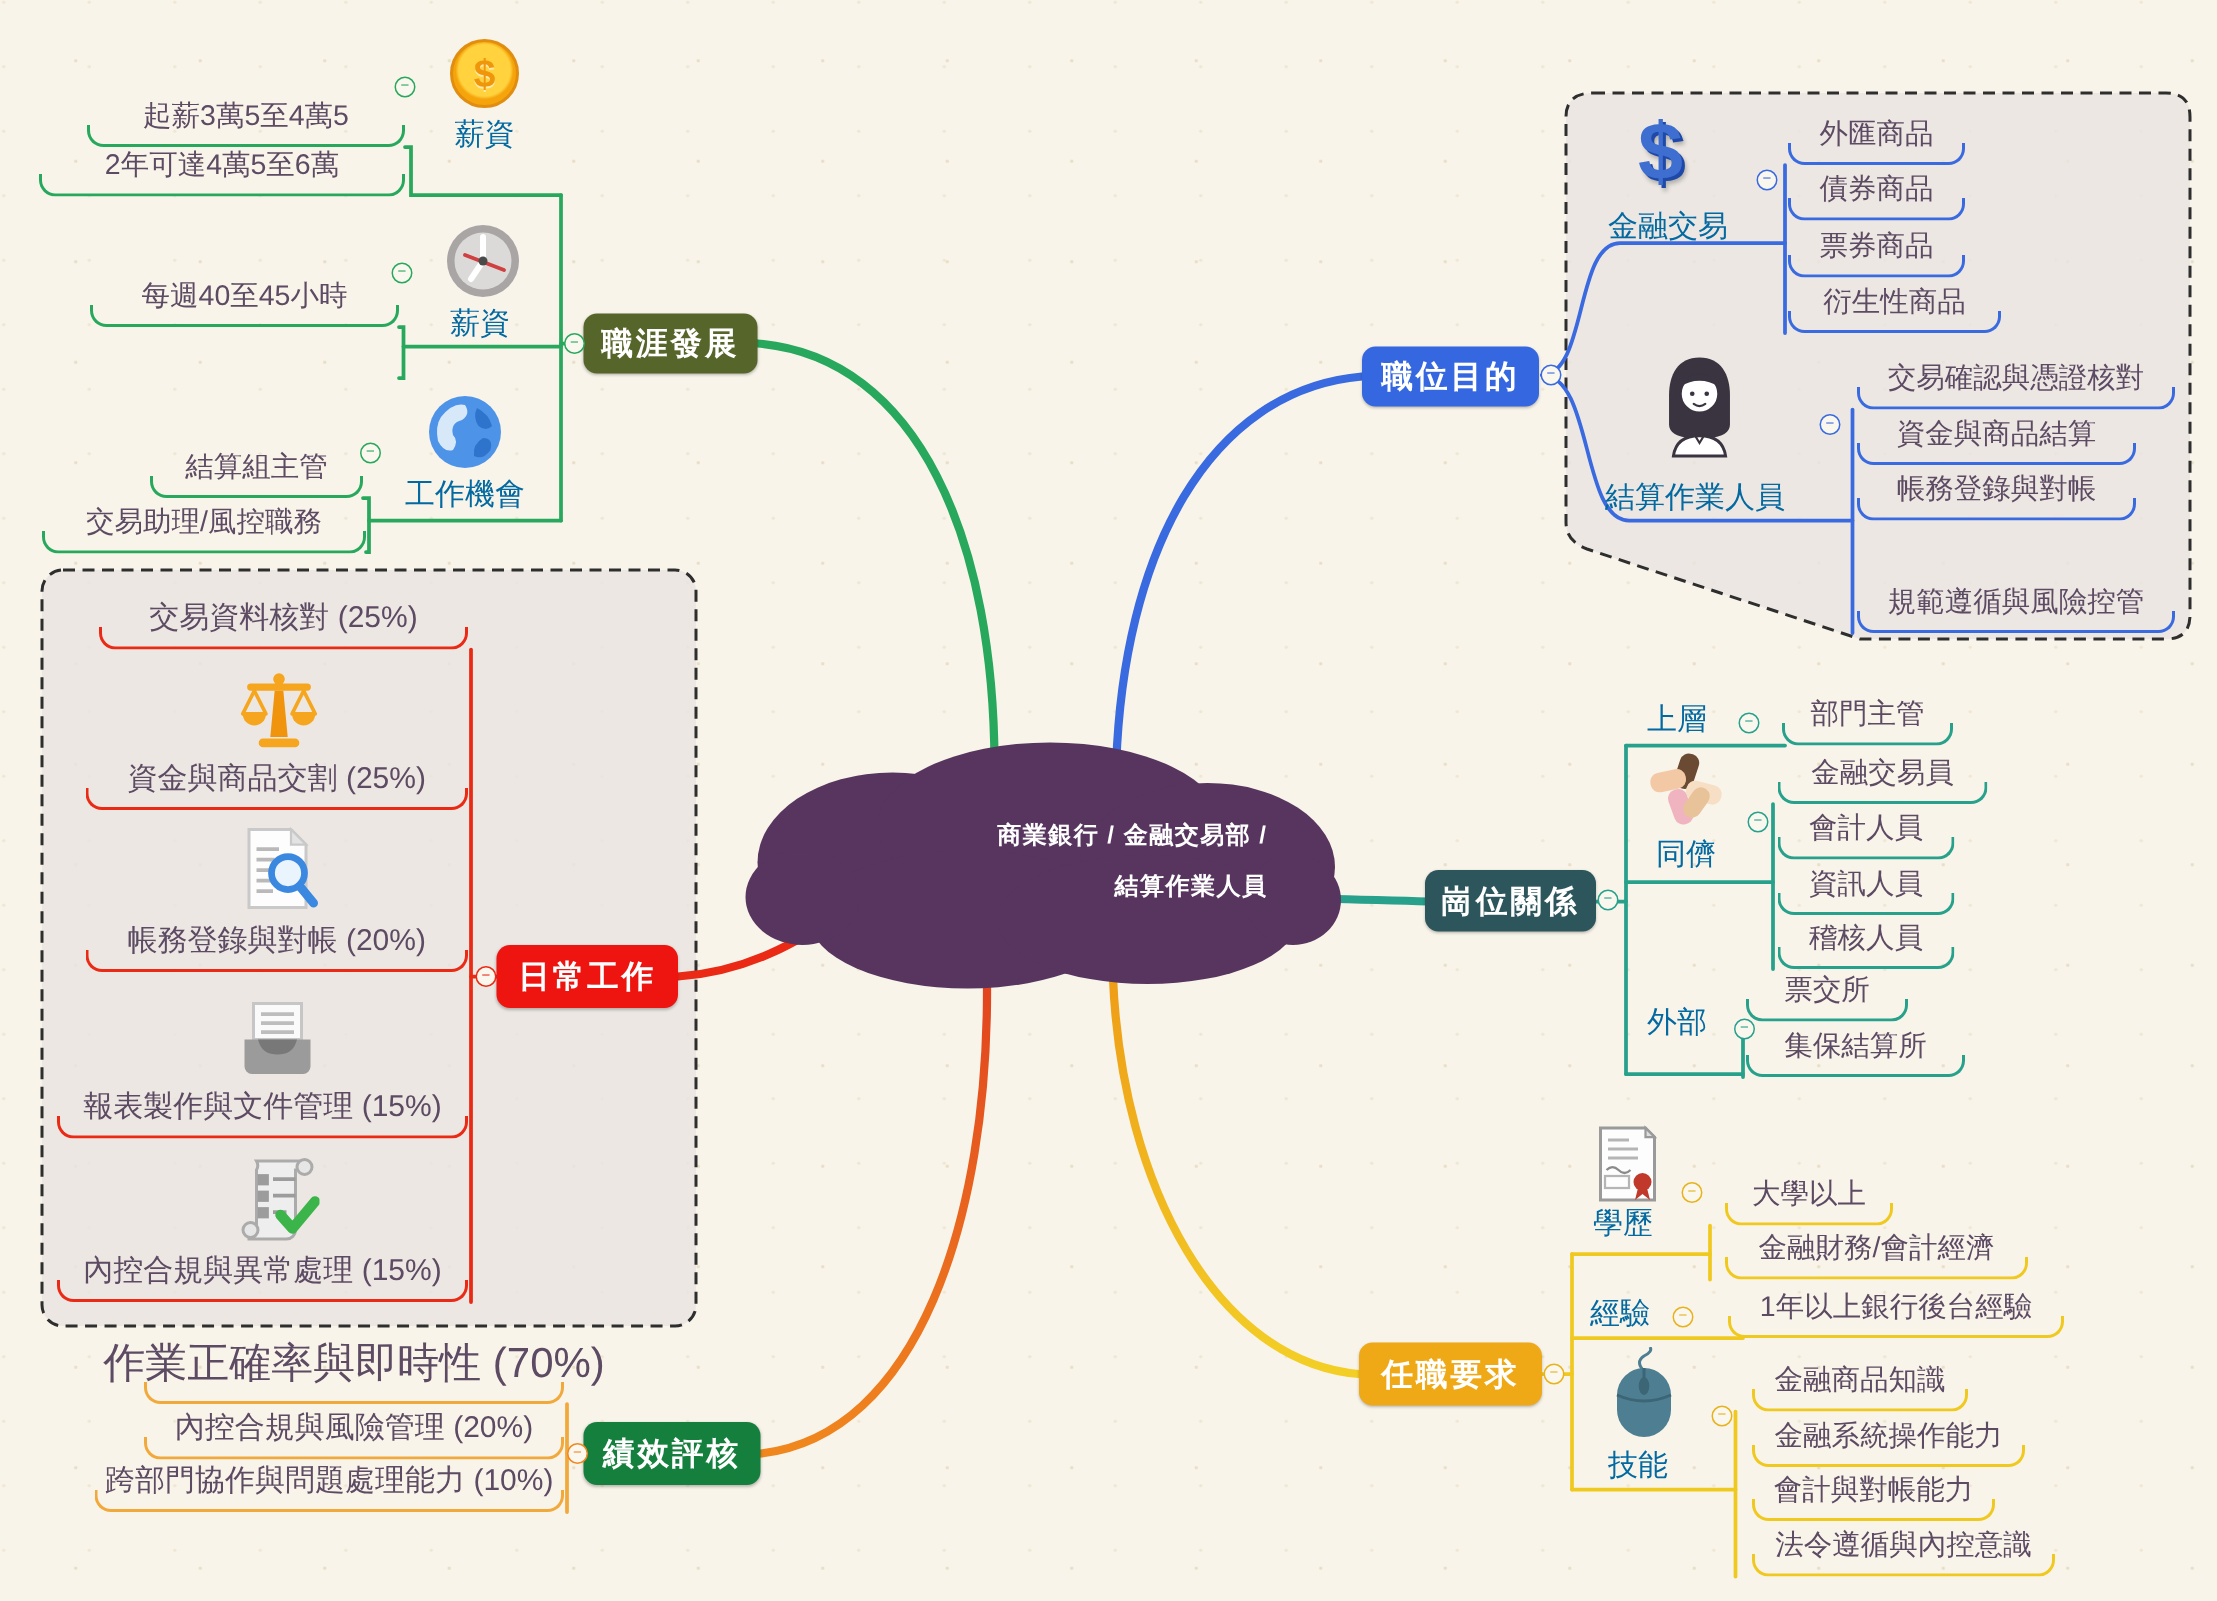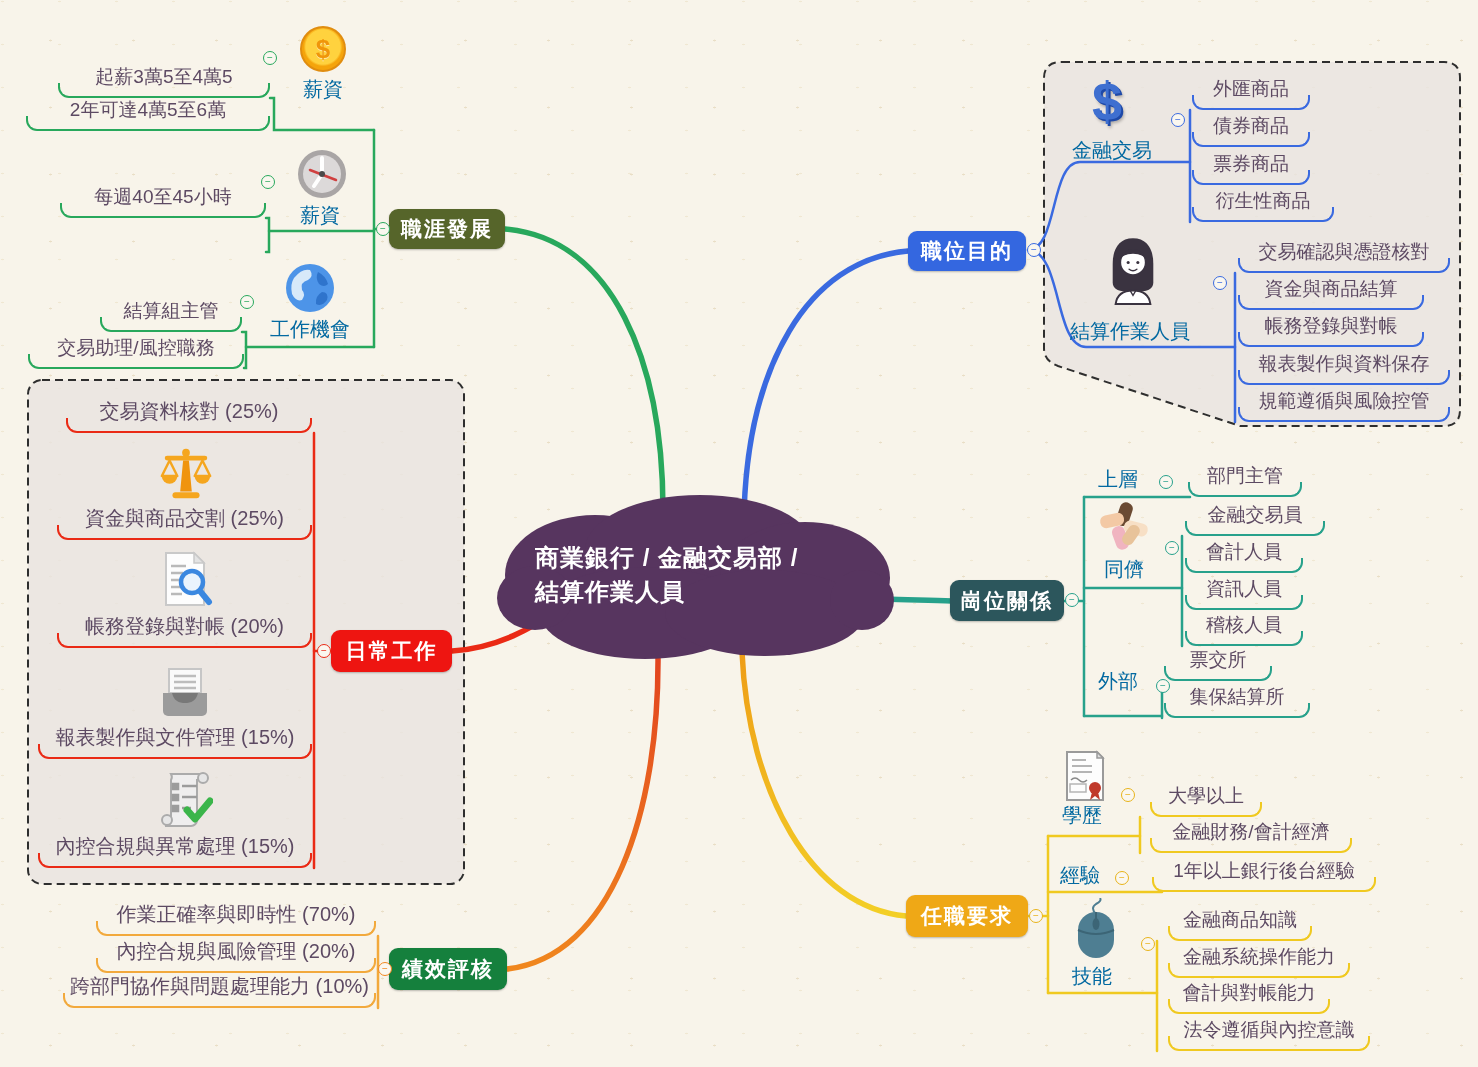--- a/index.html
+++ b/index.html
@@ -29,22 +29,22 @@
   }
   .leaf::after{
     content:"";position:absolute;left:0;right:0;bottom:0;height:13px;
     border:2.5px solid transparent;border-top:none;border-radius:0 0 11px 11px;
   }
   .lg::after{border-color:#28a85c;} .lr::after{border-color:#ea2a15;}
   .lo::after{border-color:#f2a93c;} .lb::after{border-color:#3a6ae0;}
   .lt::after{border-color:#27a18b;} .ly::after{border-color:#f0c920;}
   .glabel{position:absolute;font-size:20px;color:#0369a1;white-space:nowrap;}
   .center-title{
-    position:absolute;left:535px;top:541px;width:310px;text-align:left;
-    color:#fff;font-weight:bold;font-size:24px;line-height:34px;letter-spacing:1px;
+    position:absolute;left:535px;top:541px;width:310px;text-align:right;
+    color:#fff;font-weight:bold;font-size:16px;line-height:34px;letter-spacing:1px;
   }
   .collapse{
     position:absolute;width:14px;height:14px;border-radius:50%;background:#faf7ef;
     box-sizing:border-box;border:1.5px solid #999;
     display:flex;align-items:center;justify-content:center;
     font-size:10px;line-height:10px;color:#888;
   }
   .cg{border-color:#28a85c;color:#28a85c;} .cr{border-color:#ea2a15;color:#ea2a15;}
   .co{border-color:#f2871e;color:#f2871e;} .cb{border-color:#3a6ae0;color:#3a6ae0;}
   .ct{border-color:#27a18b;color:#27a18b;} .cy{border-color:#e8b31a;color:#e8b31a;}
@@ -252,21 +252,21 @@
       <rect x="18" y="27" width="5" height="5" fill="#9c9c9c"></rect>
           <line x1="27" y1="29" x2="42" y2="29"></line>
       <rect x="18" y="38" width="5" height="5" fill="#9c9c9c"></rect>
           <line x1="27" y1="40" x2="36" y2="40"></line>
     </g>
     <path d="M32 42 l8 9 l15 -18" fill="none" stroke="#3bb54a" stroke-width="7" stroke-linecap="round" stroke-linejoin="round"></path>
   </svg>
 </div>
 <div class="leaf lr" style="left:38px;top:833px;width:274px;font-size:20px;">內控合規與異常處理 (15%)</div>
 
-<div class="leaf lo" style="left:96px;top:901px;width:280px;font-size:20px;">作業正確率與即時性 (70%)</div>
+<div class="leaf lo" style="left:96px;top:901px;width:280px;font-size:28px;">作業正確率與即時性 (70%)</div>
 <div class="leaf lo" style="left:96px;top:938px;width:280px;font-size:20px;">內控合規與風險管理 (20%)</div>
 <div class="leaf lo" style="left:63px;top:973px;width:313px;font-size:20px;">跨部門協作與問題處理能力 (10%)</div>
 
 <div class="icon dollar3d" style="left:1092px;top:70px;">$</div>
 <div class="glabel" style="left:1072px;top:137px;">金融交易</div>
 <div class="leaf lb" style="left:1192px;top:75px;width:118px;">外匯商品</div>
 <div class="leaf lb" style="left:1192px;top:112px;width:118px;">債券商品</div>
 <div class="leaf lb" style="left:1192px;top:150px;width:118px;">票券商品</div>
 <div class="leaf lb" style="left:1192px;top:187px;width:142px;">衍生性商品</div>
 
@@ -279,21 +279,20 @@
         <circle cx="35" cy="27" r="1.6" fill="#3a3340"></circle>
     <path d="M26 34 q4 3 8 0" fill="none" stroke="#3a3340" stroke-width="1.5" stroke-linecap="round"></path>
     <path d="M12 70 q2 -14 18 -14 t18 14 Z" fill="#fff" stroke="#3a3340" stroke-width="2"></path>
     <path d="M27 56 l3 5 l3 -5" fill="none" stroke="#3a3340" stroke-width="1.5"></path>
   </svg>
 </div>
 <div class="glabel" style="left:1070px;top:318px;">結算作業人員</div>
 <div class="leaf lb" style="left:1238px;top:238px;width:212px;">交易確認與憑證核對</div>
 <div class="leaf lb" style="left:1238px;top:275px;width:186px;">資金與商品結算</div>
 <div class="leaf lb" style="left:1238px;top:312px;width:186px;">帳務登錄與對帳</div>
-<div class="leaf lb" style="left:1238px;top:350px;width:212px;">報表製作與資料保存</div>
 <div class="leaf lb" style="left:1238px;top:387px;width:212px;">規範遵循與風險控管</div>
 
 <div class="glabel" style="left:1098px;top:466px;">上層</div>
 <div class="leaf lt" style="left:1188px;top:462px;width:114px;">部門主管</div>
 
 <div class="icon" style="left:1098px;top:500px;">
   <svg width="52" height="52" viewBox="0 0 52 52">
     <rect x="20" y="2" width="13" height="24" rx="6" fill="#6b4a33" transform="rotate(18 26 14)"></rect>
     <rect x="2" y="14" width="24" height="13" rx="6" fill="#f3c9a5" transform="rotate(-12 14 20)"></rect>
     <rect x="26" y="22" width="24" height="13" rx="6" fill="#f7dfc5" transform="rotate(14 38 28)"></rect>

